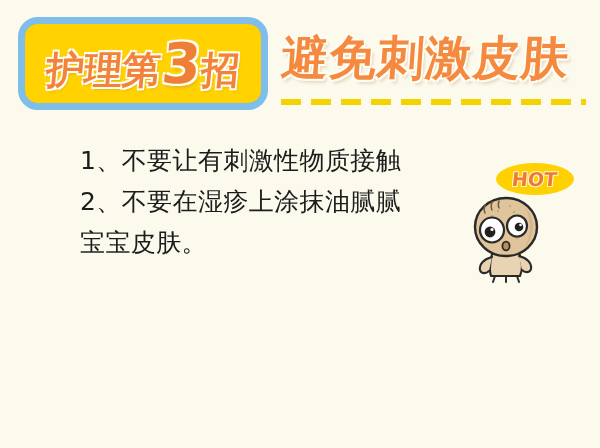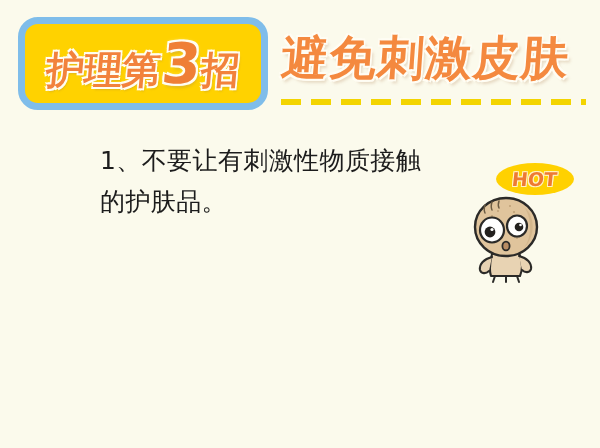--- a/index.html
+++ b/index.html
@@ -115,21 +115,21 @@
       #f3d400 0px,
       #f3d400 20px,
       rgba(0,0,0,0) 20px,
       rgba(0,0,0,0) 30px
     );
   }
 
   
   #tips {
     position: absolute;
-    left: 100px;
+    left: 80px;
     top: 140px;
     width: 330px;
   }
   .tip-line {
     font-family: "DejaVu Sans", sans-serif;
     font-size: 25px;
     line-height: 41px;
     color: #1c1c1c;
     letter-spacing: 0.4px;
     white-space: nowrap;
@@ -193,21 +193,22 @@
 
     <div id="headline-wrap">
       <div id="headline">避免刺激皮肤</div>
       <div id="headline-underline"></div>
     </div>
 
   </div>
 
   <div id="tips">
     <div class="tip-line">1、不要让有刺激性物质接触</div>
-    <div class="tip-line">的护肤品。</div>
+    <div class="tip-line">2、不要在湿疹上涂抹油腻腻</div>
+    <div class="tip-line">宝宝皮肤。</div>
   </div>
 
   <div id="mascot">
 
     <div id="hot-badge">
       <span id="hot-text">HOT</span>
     </div>
 
     <svg id="baby" viewBox="0 0 92 92">
 

